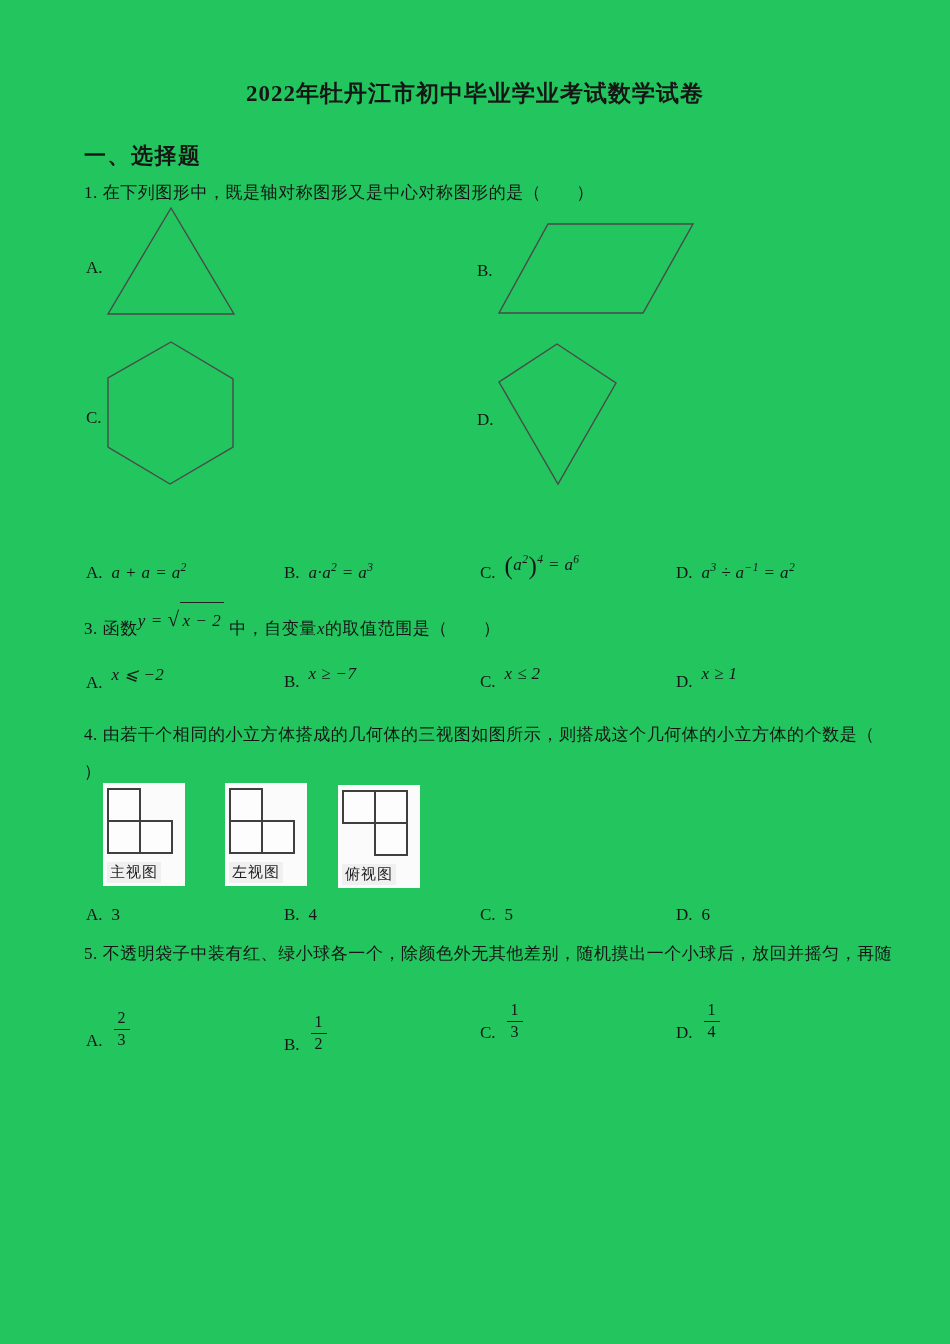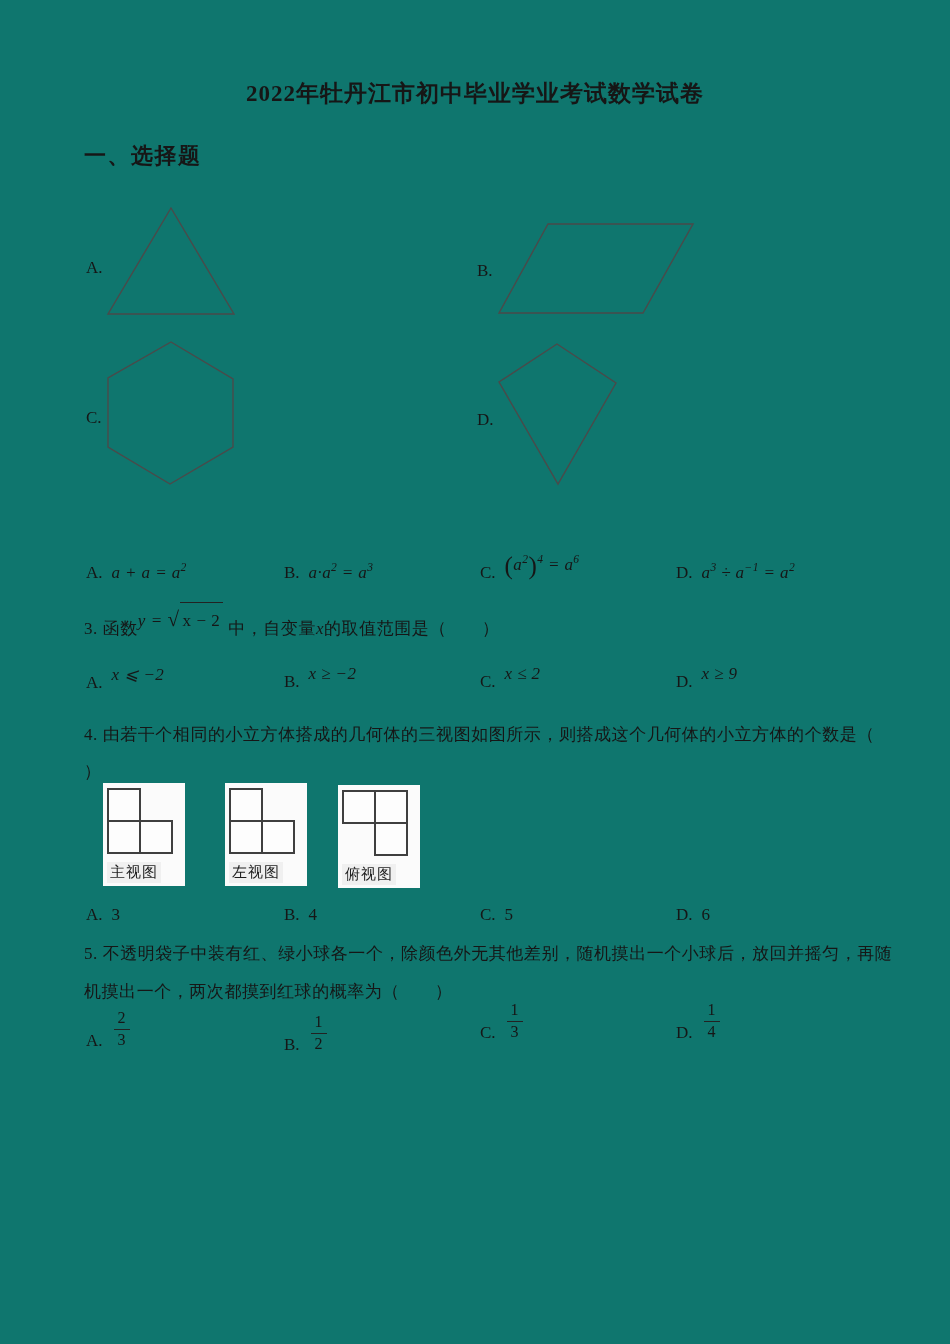--- a/index.html
+++ b/index.html
@@ -1,50 +1,51 @@
 <!DOCTYPE html>
 <html><head>
 <meta charset="utf-8">
 <style>
   html,body{margin:0;padding:0;background:#fff;}
-  .page{position:relative;width:950px;height:1344px;background:#0f766e;overflow:hidden;
+  .page{position:relative;width:950px;height:1344px;background:#22c55e;overflow:hidden;
         font-family:"Liberation Serif","DejaVu Serif",serif;color:#161616;}
   .abs{position:absolute;}
   .title{left:0;top:78px;width:100%;text-align:center;font-size:23px;font-weight:700;letter-spacing:1px;}
   .section{left:84px;top:141px;font-size:22px;font-weight:700;letter-spacing:1.5px;
            font-family:"Liberation Sans","DejaVu Sans",sans-serif;}
   .qtext{font-size:17px;letter-spacing:0.55px;white-space:nowrap;line-height:26px;}
   .opt-label{font-size:17px;}
   .shape{fill:none;stroke:#4a4a4a;stroke-width:1.4;}
   .opt-row{display:flex;align-items:baseline;gap:9px;font-size:17px;white-space:nowrap;}
   .formula{font-style:italic;letter-spacing:0.4px;}
   .formula sup{font-size:11.5px;line-height:0;}
   .big-paren{font-size:25px;font-style:normal;line-height:0;vertical-align:-4px;}
   .raised{position:relative;top:-8px;}
   .raised-lg{position:relative;top:-11px;}
   .sqrt-sign{font-style:normal;font-size:21px;}
-  .radicand{border-top:1.4px solid #222;padding:8px 3px;}
+  .radicand{border-top:1.4px solid #222;padding:8px 3px;font-style:italic;}
   .view-fig{background:#fbfbfb;padding:5px 8px 3px 4px;margin-left:20px;}
   .grid{position:relative;width:70px;height:68px;}
   .cell{position:absolute;width:30px;height:30px;border:2px solid #3f3f3f;background:#fdfdfd;}
   .view-label{display:inline-block;margin-top:6px;padding:1px 3px;font-size:15px;color:#1d1d1d;
               background:#f0f0f0;font-family:"Liberation Sans","DejaVu Sans",sans-serif;letter-spacing:1px;}
   .frac-opt{display:flex;align-items:flex-end;gap:11px;}
   .fraction{display:inline-flex;flex-direction:column;align-items:center;font-size:16px;line-height:1.3;}
   .fraction .num{border-bottom:1.3px solid #222;padding:0 4px;}
   .var{font-style:italic;}
 </style>
 </head>
 <body>
 
 <div class="page">
 
   <div class="abs title">2022年牡丹江市初中毕业学业考试数学试卷</div>
   <div class="abs section">一、选择题</div>
 
+  <div class="abs qtext" style="left:84px;top:180px">1. 在下列图形中，既是轴对称图形又是中心对称图形的是（　　）</div>
 
   <div class="abs opt-label" style="left:86px;top:258px">A.</div>
   <svg class="abs" style="left:104px;top:203px" width="134" height="116">
     <polygon class="shape" points="67,5 130,111 4,111"></polygon>
   </svg>
 
   <div class="abs opt-label" style="left:477px;top:261px">B.</div>
   <svg class="abs" style="left:494px;top:219px" width="204" height="99">
     <polygon class="shape" points="54,5 199,5 149,94 5,94"></polygon>
   </svg>
@@ -81,29 +82,29 @@
     <span>3. 函数</span><span class="raised"><span class="var">y = </span><span class="sqrt-sign">√</span><span class="radicand">x − 2</span></span>
     <span>中，自变量</span><span class="var">x</span><span>的取值范围是（　　）</span>
   </div>
 
   <div class="abs opt-row" style="left:86px;top:672px">
     <span class="opt-label">A.</span>
     <span class="formula raised">x ⩽ −2</span>
   </div>
   <div class="abs opt-row" style="left:284px;top:672px">
     <span class="opt-label">B.</span>
-    <span class="formula raised">x ≥ −2</span>
+    <span class="formula raised">x ≥ −7</span>
   </div>
   <div class="abs opt-row" style="left:480px;top:672px">
     <span class="opt-label">C.</span>
     <span class="formula raised">x ≤ 2</span>
   </div>
   <div class="abs opt-row" style="left:676px;top:672px">
     <span class="opt-label">D.</span>
-    <span class="formula raised">x ≥ 9</span>
+    <span class="formula raised">x ≥ 1</span>
   </div>
 
   <div class="abs qtext" style="left:84px;top:722px">4. 由若干个相同的小立方体搭成的几何体的三视图如图所示，则搭成这个几何体的小立方体的个数是（</div>
   <div class="abs qtext" style="left:84px;top:759px">）</div>
 
   <div class="abs view-fig" style="left:83px;top:783px">
     <div class="grid">
         <div class="cell" style="left: 0px; top: 0px;"></div>
         <div class="cell" style="left: 0px; top: 32px;"></div>
         <div class="cell" style="left: 32px; top: 32px;"></div>
@@ -138,21 +139,20 @@
   <div class="abs opt-row" style="left:480px;top:905px">
     <span class="opt-label">C.</span>
     <span>5</span>
   </div>
   <div class="abs opt-row" style="left:676px;top:905px">
     <span class="opt-label">D.</span>
     <span>6</span>
   </div>
 
   <div class="abs qtext" style="left:84px;top:941px">5. 不透明袋子中装有红、绿小球各一个，除颜色外无其他差别，随机摸出一个小球后，放回并摇匀，再随</div>
-  <div class="abs qtext" style="left:84px;top:979px">机摸出一个，两次都摸到红球的概率为（　　）</div>
 
   <div class="abs frac-opt" style="left:86px;top:1008px">
     <span class="opt-label">A.</span>
     <span class="fraction">
       <span class="num">2</span>
       <span class="den">3</span>
     </span>
   </div>
   <div class="abs frac-opt" style="left:284px;top:1012px">
     <span class="opt-label">B.</span>

